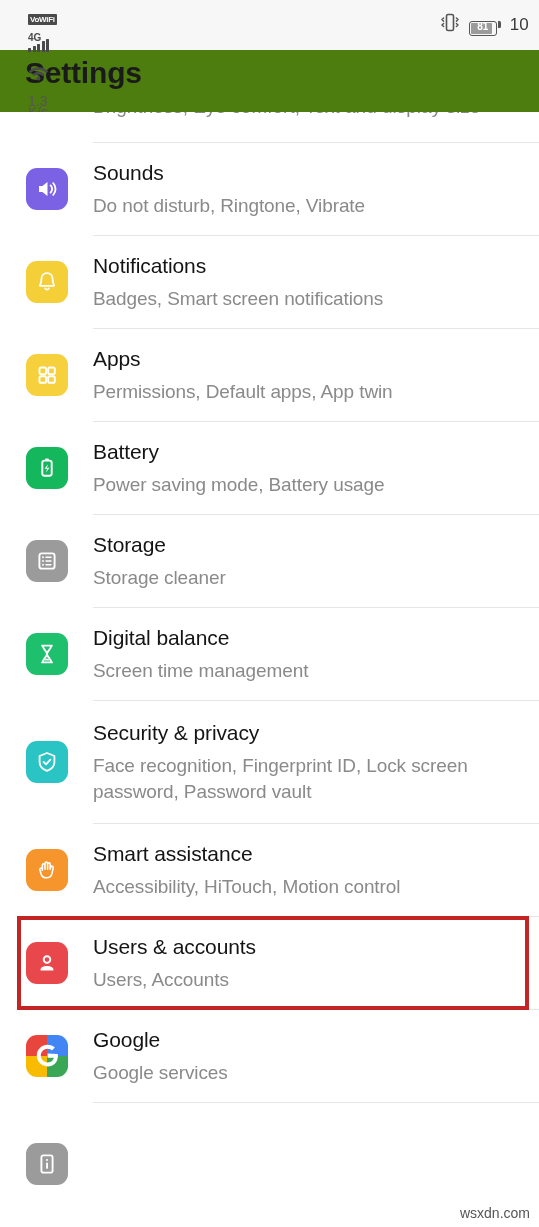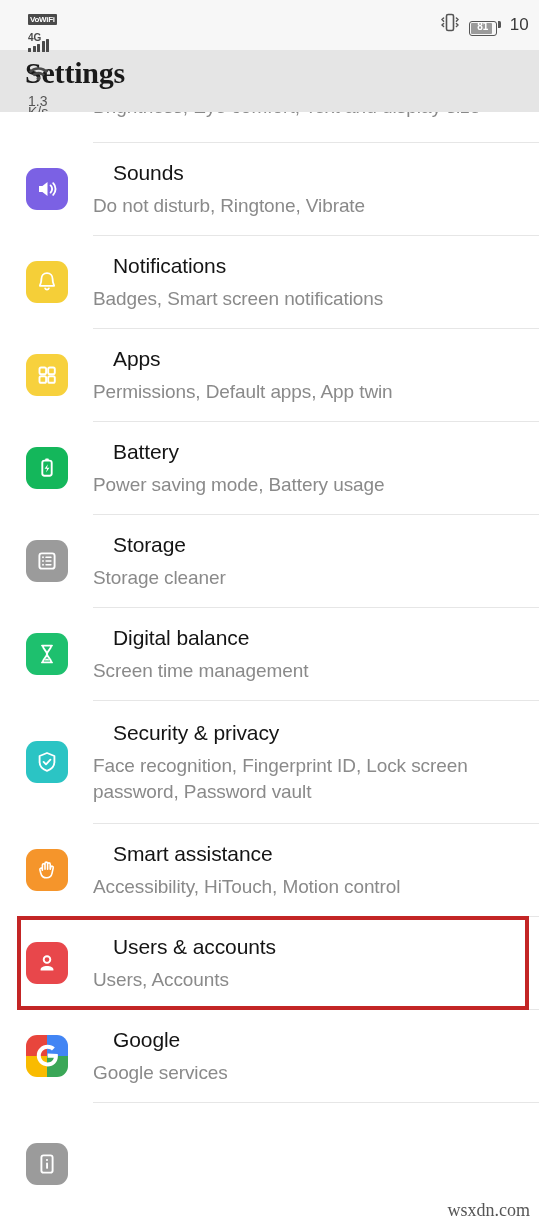--- a/index.html
+++ b/index.html
@@ -133,23 +133,22 @@
   }
   .clock {
     font-size: 17px;
     color: #3a3a3a;
     line-height: 17px;
     letter-spacing: 0.2px;
   }
 
   
   .title-bar {
-    background: #e5e5e5;
+    background: #4d7c0f;
     padding: 6px 16px 22px 25px;
-    font-family: Liberation Serif, serif;
   }
   .page-title {
     font-size: 30px;
     font-weight: bold;
     color: #1a1a1a;
     letter-spacing: -0.2px;
   }
 
   
   .list {
@@ -187,21 +186,20 @@
   }
   .row-text {
     flex: 1 1 auto;
     padding-right: 8px;
   }
   .row-title {
     font-size: 21px;
     color: #141414;
     line-height: 27px;
     letter-spacing: -0.1px;
-    margin-left: 20px;
   }
   .row-sub {
     font-size: 19px;
     color: #8a8a8a;
     line-height: 26px;
     margin-top: 7px;
     letter-spacing: -0.1px;
   }
   .divider {
     height: 1px;
@@ -230,23 +228,23 @@
     left: 17px;
     right: 10px;
     top: 930px;
     height: 92px;
   }
 
   .watermark {
     position: absolute;
     right: 9px;
     bottom: 6px;
-    font-size: 18px;
+    font-size: 14px;
     color: #555;
-    font-family: Liberation Serif, serif;
+    font-family: Liberation Sans, sans-serif;
   }
 </style>
 </head>
 <body>
 
 <div class="statusbar">
   <div class="sb-left">
     <span class="vowifi-badge">VoWiFi</span>
     <span class="signal-wrap">
       <span class="net-type">4G</span>

